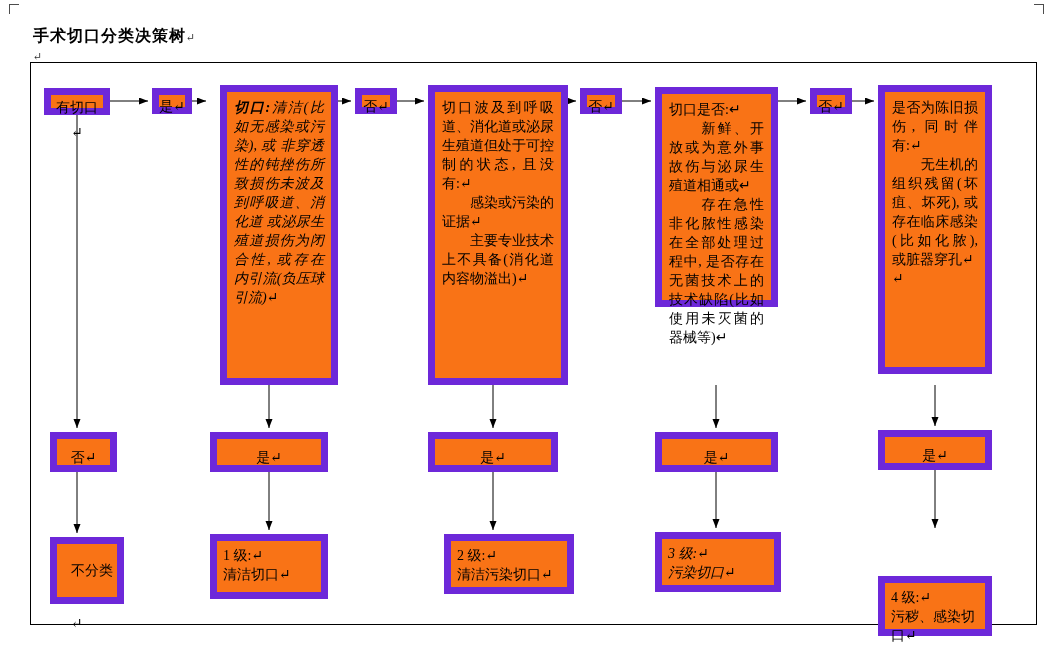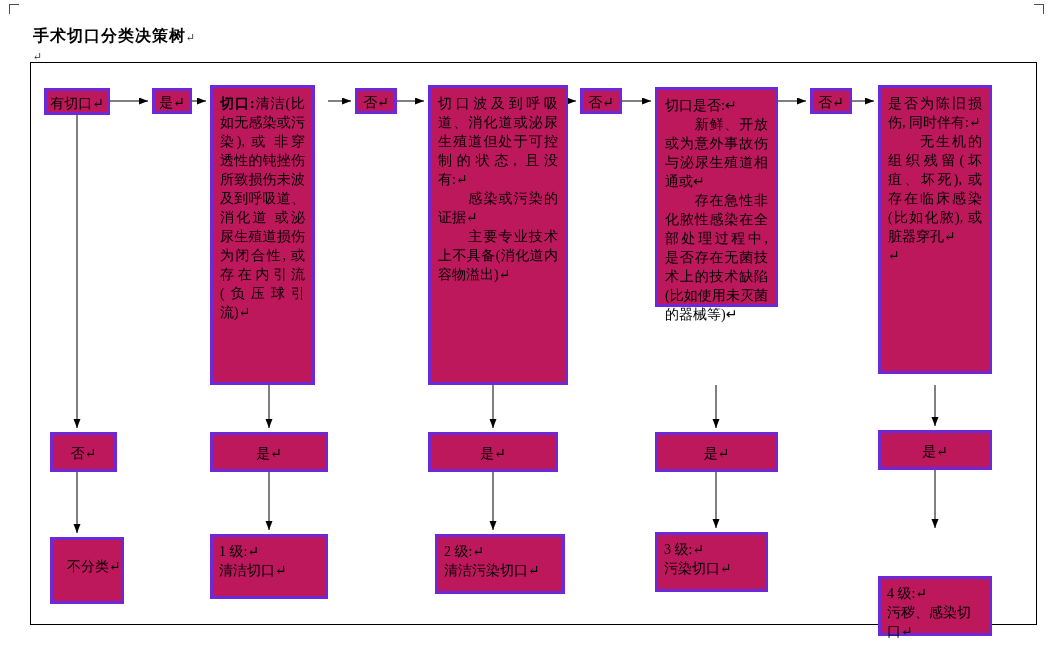--- a/index.html
+++ b/index.html
@@ -19,50 +19,50 @@
     position:absolute;left:33px;top:26px;
     font-size:16px;font-weight:bold;letter-spacing:1px;
   }
   .pm{font-size:11px;font-weight:normal;color:#333;letter-spacing:0;}
   .stray-pm{position:absolute;left:33px;top:50px;}
   .frame{
     position:absolute;left:30px;top:62px;width:1007px;height:563px;
     border:1px solid #000;box-sizing:border-box;background:transparent;
   }
   .box{
-    position:absolute;border:3px solid #6d28d9;background:#be185d;
+    position:absolute;border:7px solid #6d28d9;background:#f97316;
     box-sizing:border-box;font-size:14px;line-height:19px;
   }
   .sm{text-align:center;}
   .pre{white-space:pre-wrap;}
   .just{text-align:justify;text-justify:inter-character;}
   .crit{padding:6px 7px;}
   .lead-bold{font-weight:bold;}
   
   .b-start{left:44px;top:88px;width:66px;height:27px;line-height:25px;}
   .b-yes  {left:152px;top:88px;width:40px;height:26px;line-height:24px;}
   .b-no1  {left:355px;top:88px;width:42px;height:26px;line-height:24px;}
   .b-no2  {left:580px;top:88px;width:42px;height:26px;line-height:24px;}
   .b-no3  {left:810px;top:88px;width:42px;height:26px;line-height:24px;}
   
-  .b-c1{left:210px;top:85px;width:105px;height:300px;}
+  .b-c1{left:220px;top:85px;width:118px;height:300px;font-style:italic;}
   .b-c2{left:428px;top:85px;width:140px;height:300px;}
   .b-c3{left:655px;top:87px;width:123px;height:220px;font-family:Liberation Serif, serif;}
   .b-c4{left:878px;top:85px;width:114px;height:289px;}
   
   .b-mno{left:50px;top:432px;width:67px;height:40px;line-height:38px;}
   .b-my1{left:210px;top:432px;width:118px;height:40px;line-height:38px;}
   .b-my2{left:428px;top:432px;width:130px;height:40px;line-height:38px;}
   .b-my3{left:655px;top:432px;width:123px;height:40px;line-height:38px;}
   .b-my4{left:878px;top:430px;width:114px;height:40px;line-height:38px;}
   
   .b-r0{left:50px;top:537px;width:74px;height:67px;line-height:53px;padding-left:14px;}
   .b-r1{left:210px;top:534px;width:118px;height:65px;padding:5px 6px;}
-  .b-r2{left:435px;top:534px;width:130px;height:60px;padding:5px 6px;}
-  .b-r3{left:655px;top:532px;width:113px;height:60px;padding:5px 6px;}
+  .b-r2{left:444px;top:534px;width:130px;height:60px;padding:5px 6px;}
+  .b-r3{left:655px;top:532px;width:126px;height:60px;padding:5px 6px;font-style:italic;}
   .b-r4{left:878px;top:532px;width:114px;height:60px;padding:5px 6px;margin-top:44px;}
   .connectors{position:absolute;left:0;top:0;pointer-events:none;}
 </style>
 </head>
 <body>
 
 <div class="page">
 
   <div class="crop crop-tl"></div>
   <div class="crop crop-tr"></div>

